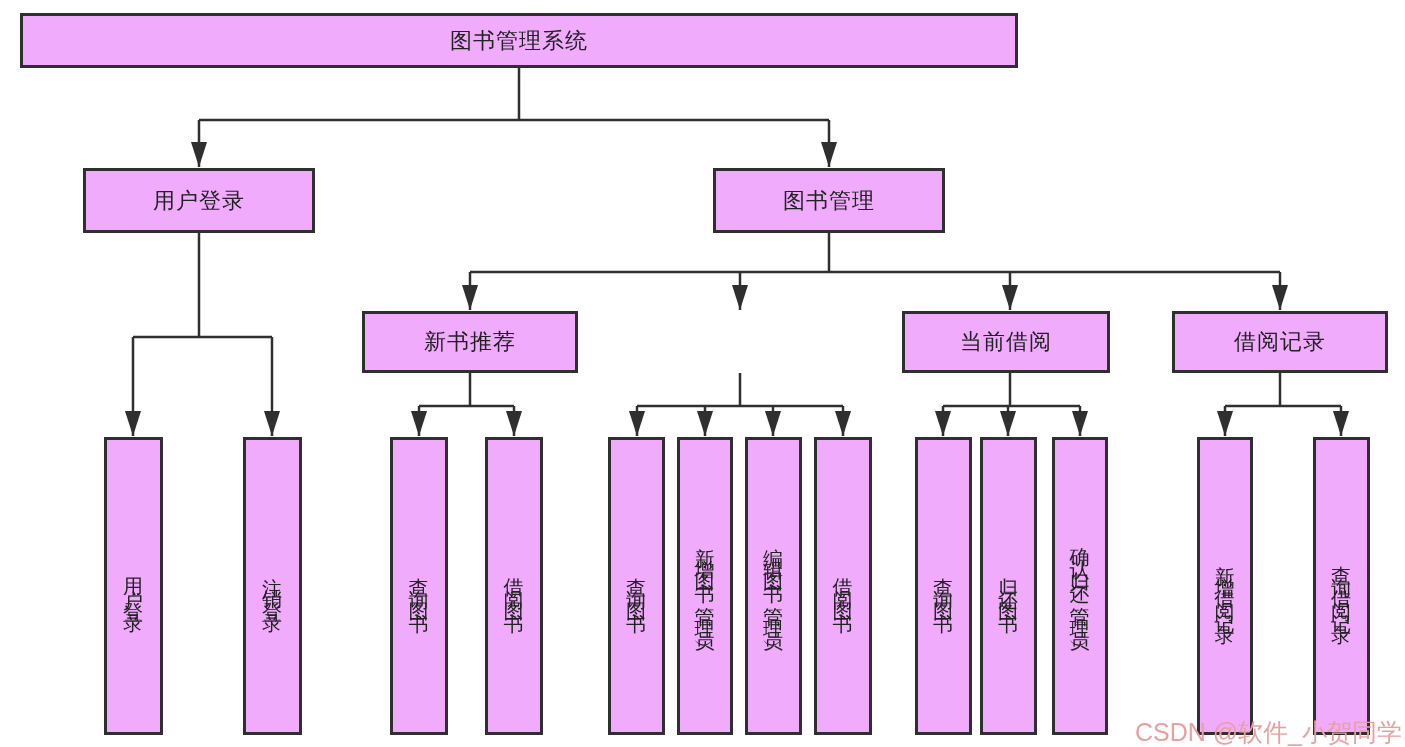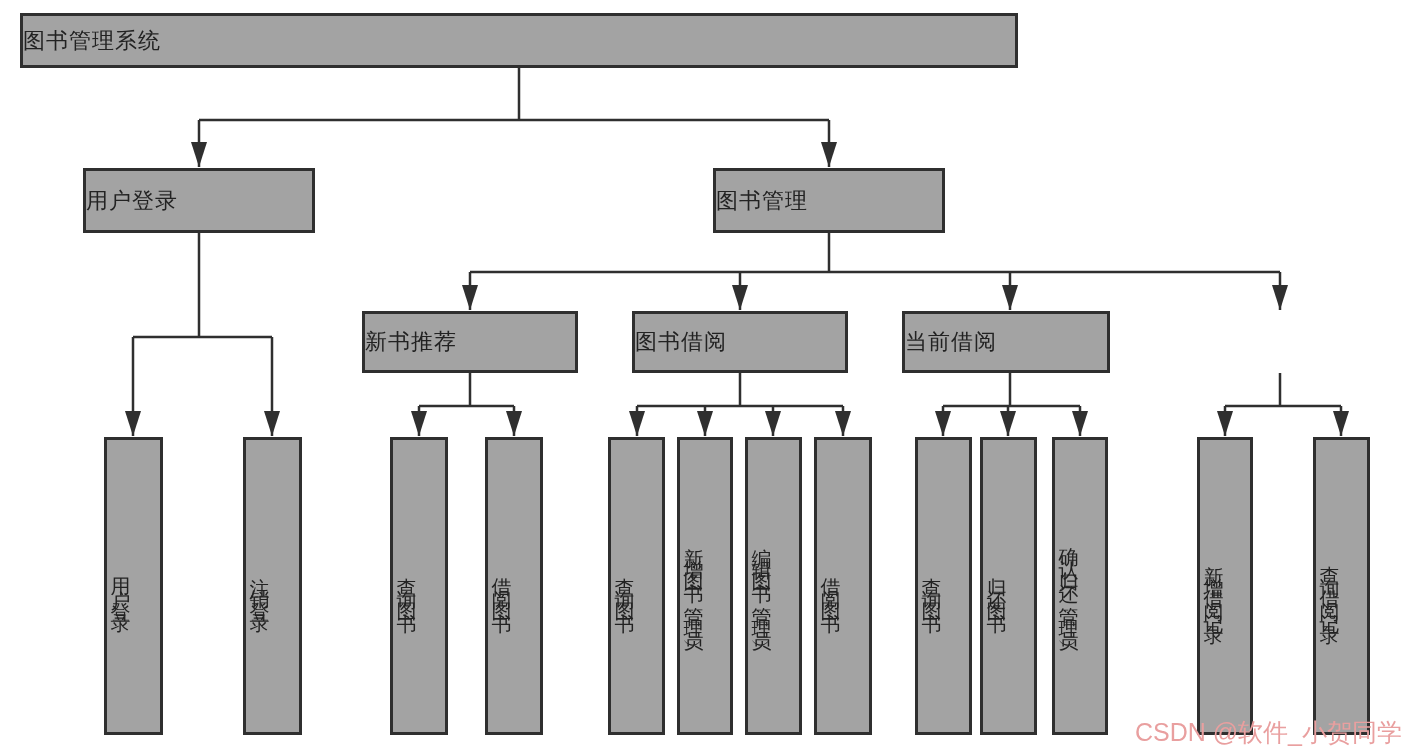--- a/index.html
+++ b/index.html
@@ -18,23 +18,24 @@
   #wires {
     position: absolute;
     left: 0;
     top: 0;
     z-index: 1;
   }
   .node {
     position: absolute;
     box-sizing: border-box;
     border: 3px solid #2f2f2f;
-    background: #a3a3a3;
+    background: #f0abfc;
     display: flex;
     align-items: center;
+    justify-content: center;
     z-index: 2;
     color: #222222;
   }
   .node.h .lbl {
     font-size: 22px;
     letter-spacing: 1px;
     white-space: nowrap;
   }
   .node.v .lbl {
     writing-mode: vertical-rl;
@@ -107,25 +108,25 @@
   <div class="node h" style="left:83px;top:168px;width:232px;height:65px">
     <span class="lbl">用户登录</span>
   </div>
   <div class="node h" style="left:362px;top:311px;width:216px;height:62px">
     <span class="lbl">新书推荐</span>
   </div>
 
   <div class="node h" style="left:713px;top:168px;width:232px;height:65px">
     <span class="lbl">图书管理</span>
   </div>
-  <div class="node h" style="left:632px;top:311px;width:216px;height:62px">
-    <span class="lbl">图书借阅</span>
-  </div>
   <div class="node h" style="left:902px;top:311px;width:208px;height:62px">
     <span class="lbl">当前借阅</span>
+  </div>
+  <div class="node h" style="left:1172px;top:311px;width:216px;height:62px">
+    <span class="lbl">借阅记录</span>
   </div>
 
   <div class="node v" style="left:104px;top:437px;width:59px;height:298px">
     <span class="lbl">用户登录</span>
   </div>
   <div class="node v" style="left:243px;top:437px;width:59px;height:298px">
     <span class="lbl">注销登录</span>
   </div>
   <div class="node v" style="left:390px;top:437px;width:58px;height:298px">
     <span class="lbl">查询图书</span>

